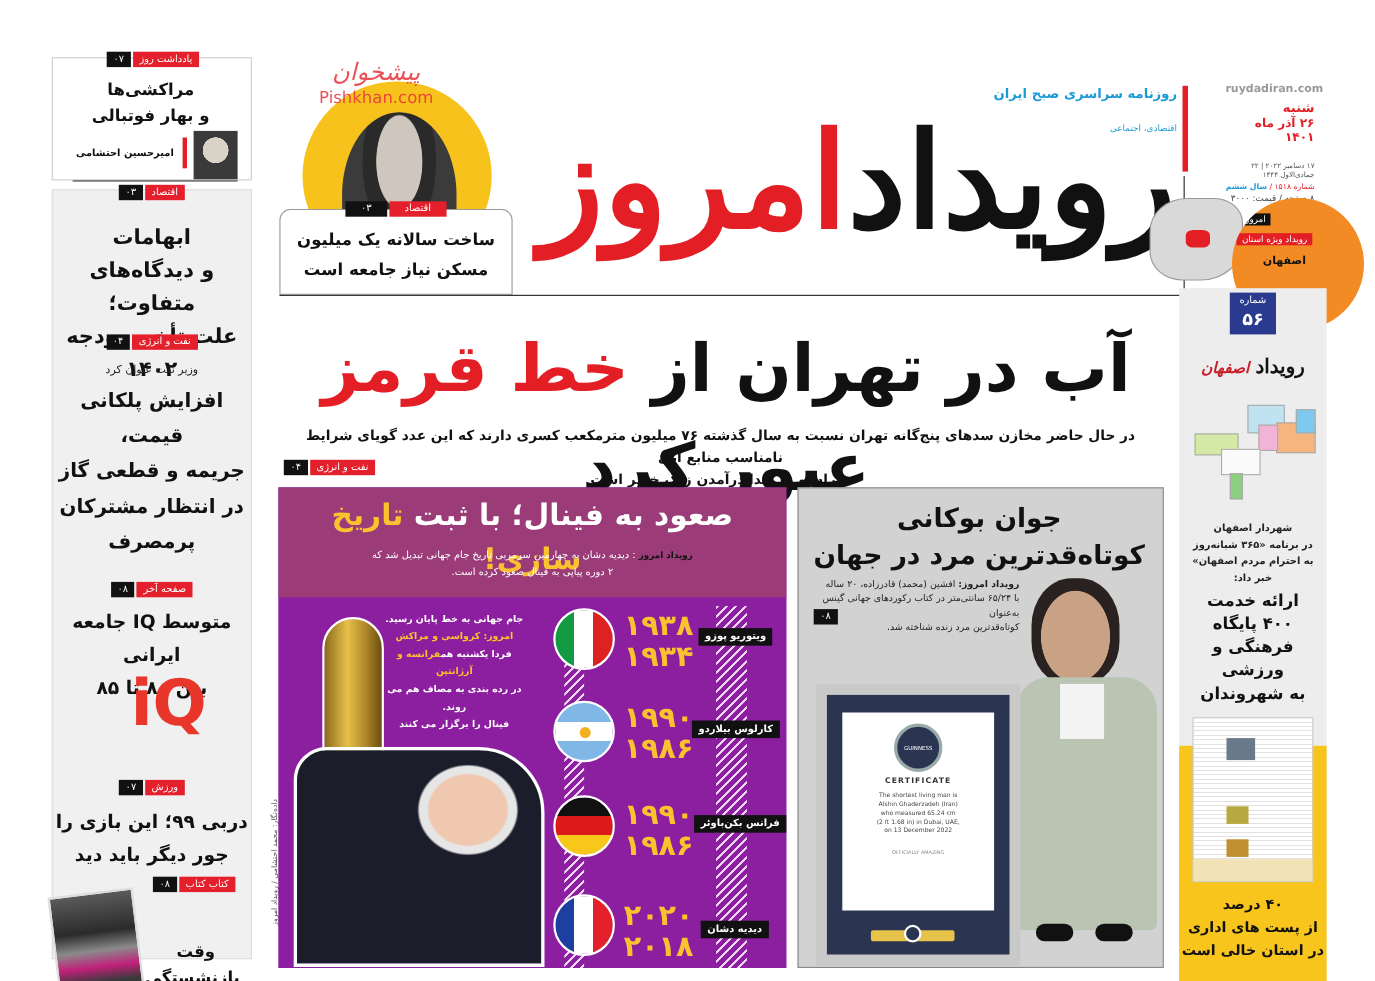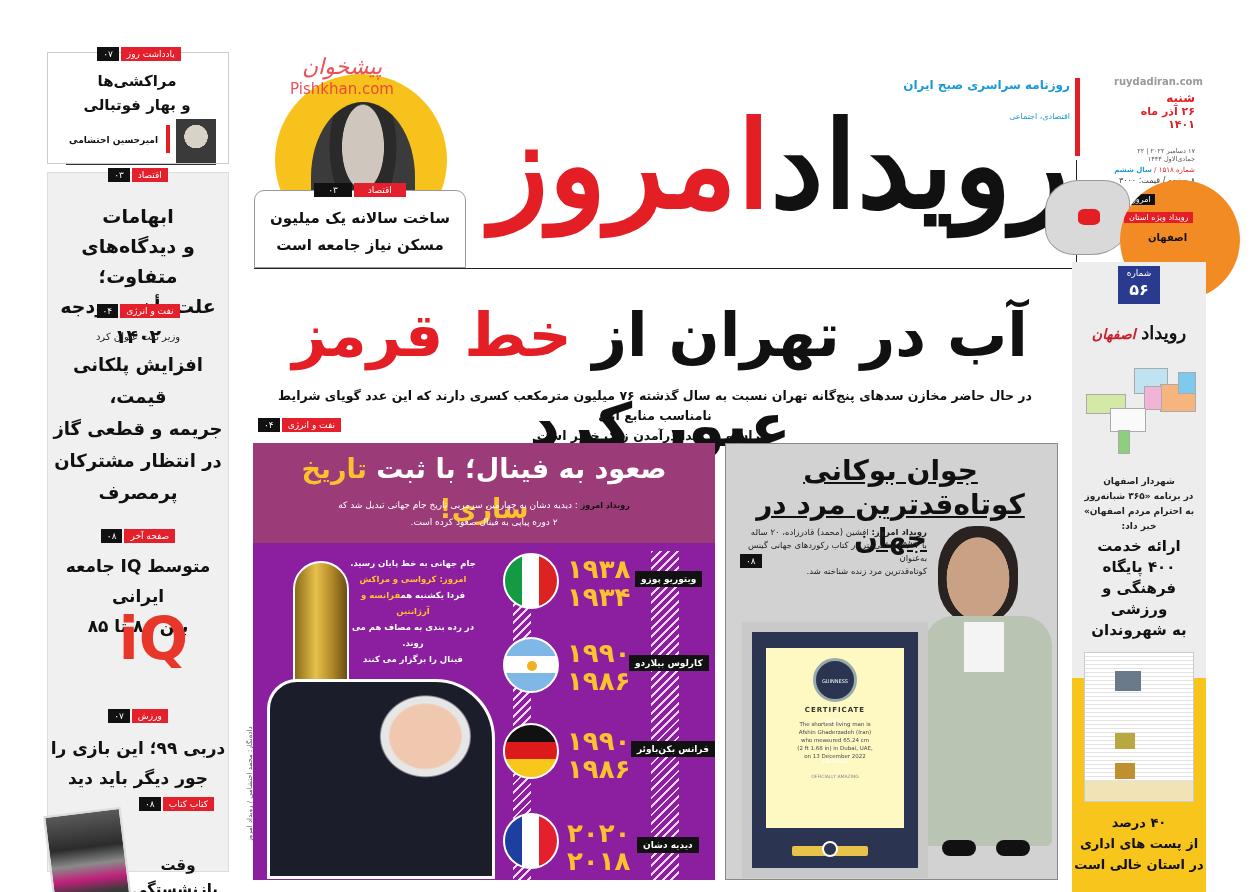--- a/index.html
+++ b/index.html
@@ -293,42 +293,42 @@
     <div class="flag" style="position:absolute; left:0; top:6px; background:linear-gradient(90deg,#1d3fa0 0 33%,#fff 33% 66%,#e3202b 66%);"></div>
     <div style="position:absolute; left:64px; top:12px;">
       <div class="year">۲۰۲۰</div>
       <div class="year">۲۰۱۸</div>
     </div>
     <div class="coach-label" style="position:absolute; left:134px; top:30px;">دیدیه دشان</div>
   </div>
 </div>
 
 <div id="man-panel" class="abs">
-  <div class="center" style="position:absolute; top:10px; width:333px; font-size:28px; font-weight:bold; line-height:34px;text-decoration:underline;">
+  <div class="center" style="position:absolute; top:10px; width:333px; font-size:24px; font-weight:bold; line-height:34px;">
     <div>جوان بوکانی</div>
     <div>کوتاه‌قدترین مرد در جهان</div>
   </div>
   <div style="position:absolute; top:82px; right:130px; width:190px; font-size:8.5px; line-height:13px; color:#222; text-align:right;">
     <div><span style="font-weight:bold;">رویداد امروز:</span> <span>افشین (محمد) قادرزاده، ۲۰ ساله</span></div>
     <div>با ۶۵/۲۴ سانتی‌متر در کتاب رکوردهای جهانی گینس به‌عنوان</div>
     <div>کوتاه‌قدترین مرد زنده شناخته شد.</div>
   </div>
   <div class="tag-black" style="position:absolute; left:14px; top:110px;">۰۸</div>
 
   <div style="position:absolute; left:192px; top:82px; width:140px; height:360px;">
     <div style="position:absolute; left:20px; top:0; width:80px; height:96px; border-radius:45% 45% 40% 40%; background:radial-gradient(ellipse at 50% 55%, #c9a184 0 55%, #2a2220 56%);"></div>
     <div style="position:absolute; left:6px; top:90px; width:128px; height:230px; border-radius:30px 30px 6px 6px; background:#b9c4b2;"></div>
     <div style="position:absolute; left:46px; top:96px; width:40px; height:50px; background:#f4f4f4;"></div>
     <div style="position:absolute; left:24px; top:314px; width:34px; height:16px; border-radius:8px; background:#111;"></div>
     <div style="position:absolute; left:78px; top:314px; width:34px; height:16px; border-radius:8px; background:#111;"></div>
   </div>
 
   <div style="position:absolute; left:16px; top:178px; width:186px; height:256px; background:#c9c9c9; padding:10px;">
     <div style="width:100%; height:100%; background:#2b3552; padding:16px 14px; position:relative;">
-      <div style="background:#fef9c3; width:100%; height:180px; text-align:center; padding-top:10px; direction:ltr;">
+      <div style="background:#ffffff; width:100%; height:180px; text-align:center; padding-top:10px; direction:ltr;">
         <div style="margin:0 auto; width:44px; height:44px; border-radius:50%; background:#2b3552; border:3px solid #9aa; color:#fff; font-size:5px; line-height:40px;">GUINNESS WORLD RECORDS</div>
         <div style="font-size:7px; font-weight:bold; color:#333; margin-top:4px; letter-spacing:1px;">CERTIFICATE</div>
         <div style="font-size:5.5px; color:#444; line-height:8px; margin-top:6px;">
           <div>The shortest living man is</div>
           <div>Afshin Ghaderzadeh (Iran)</div>
           <div>who measured 65.24 cm</div>
           <div>(2 ft 1.68 in) in Dubai, UAE,</div>
           <div>on 13 December 2022</div>
         </div>
         <div style="font-size:4.5px; color:#888; margin-top:14px;">OFFICIALLY AMAZING</div>

